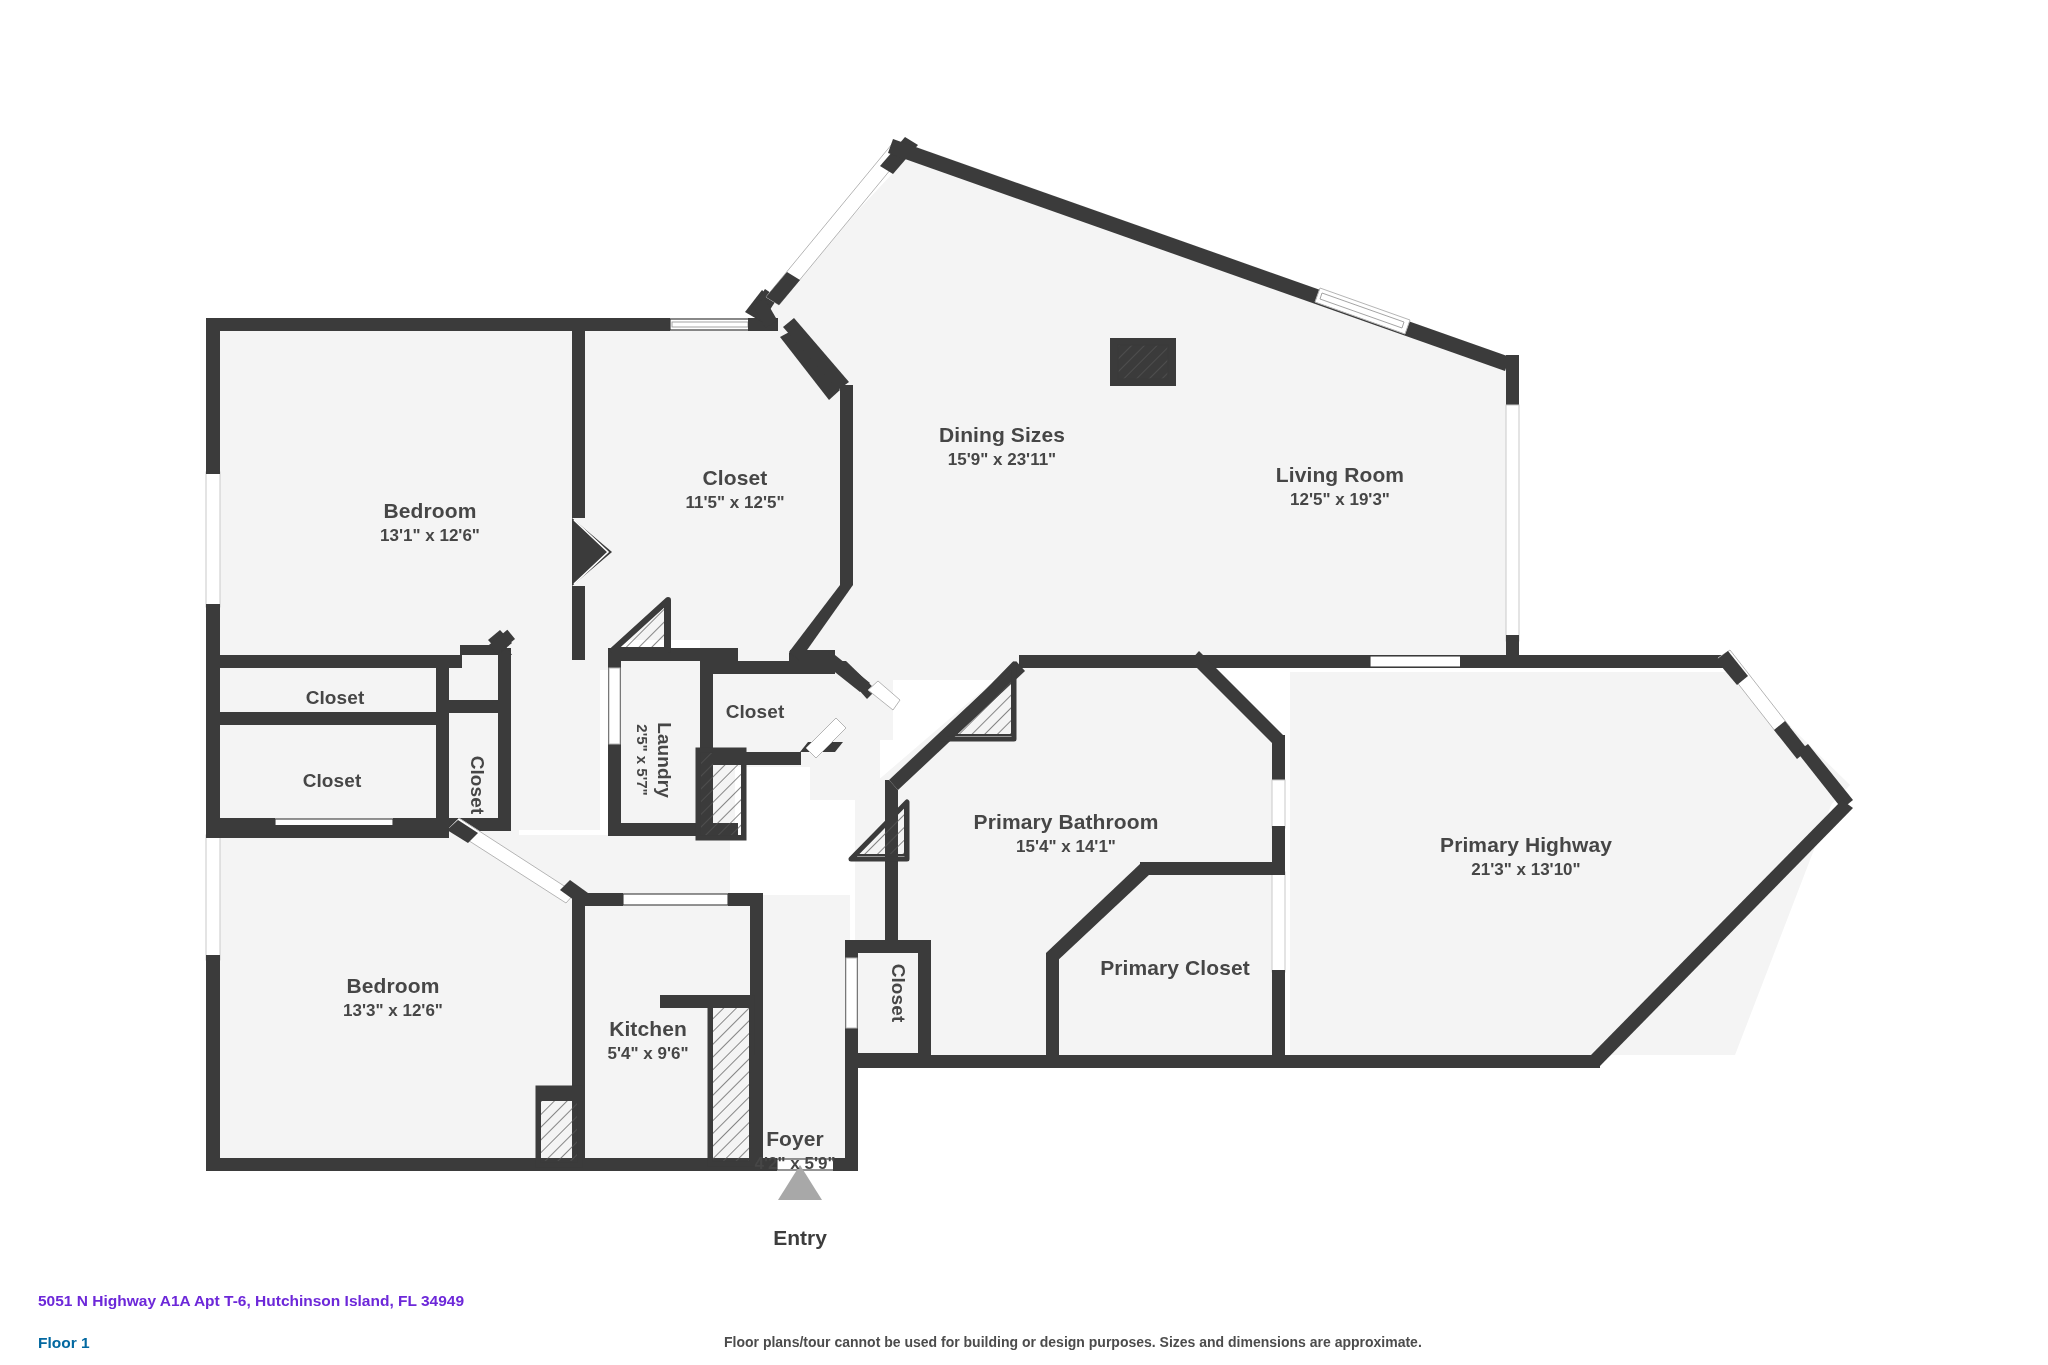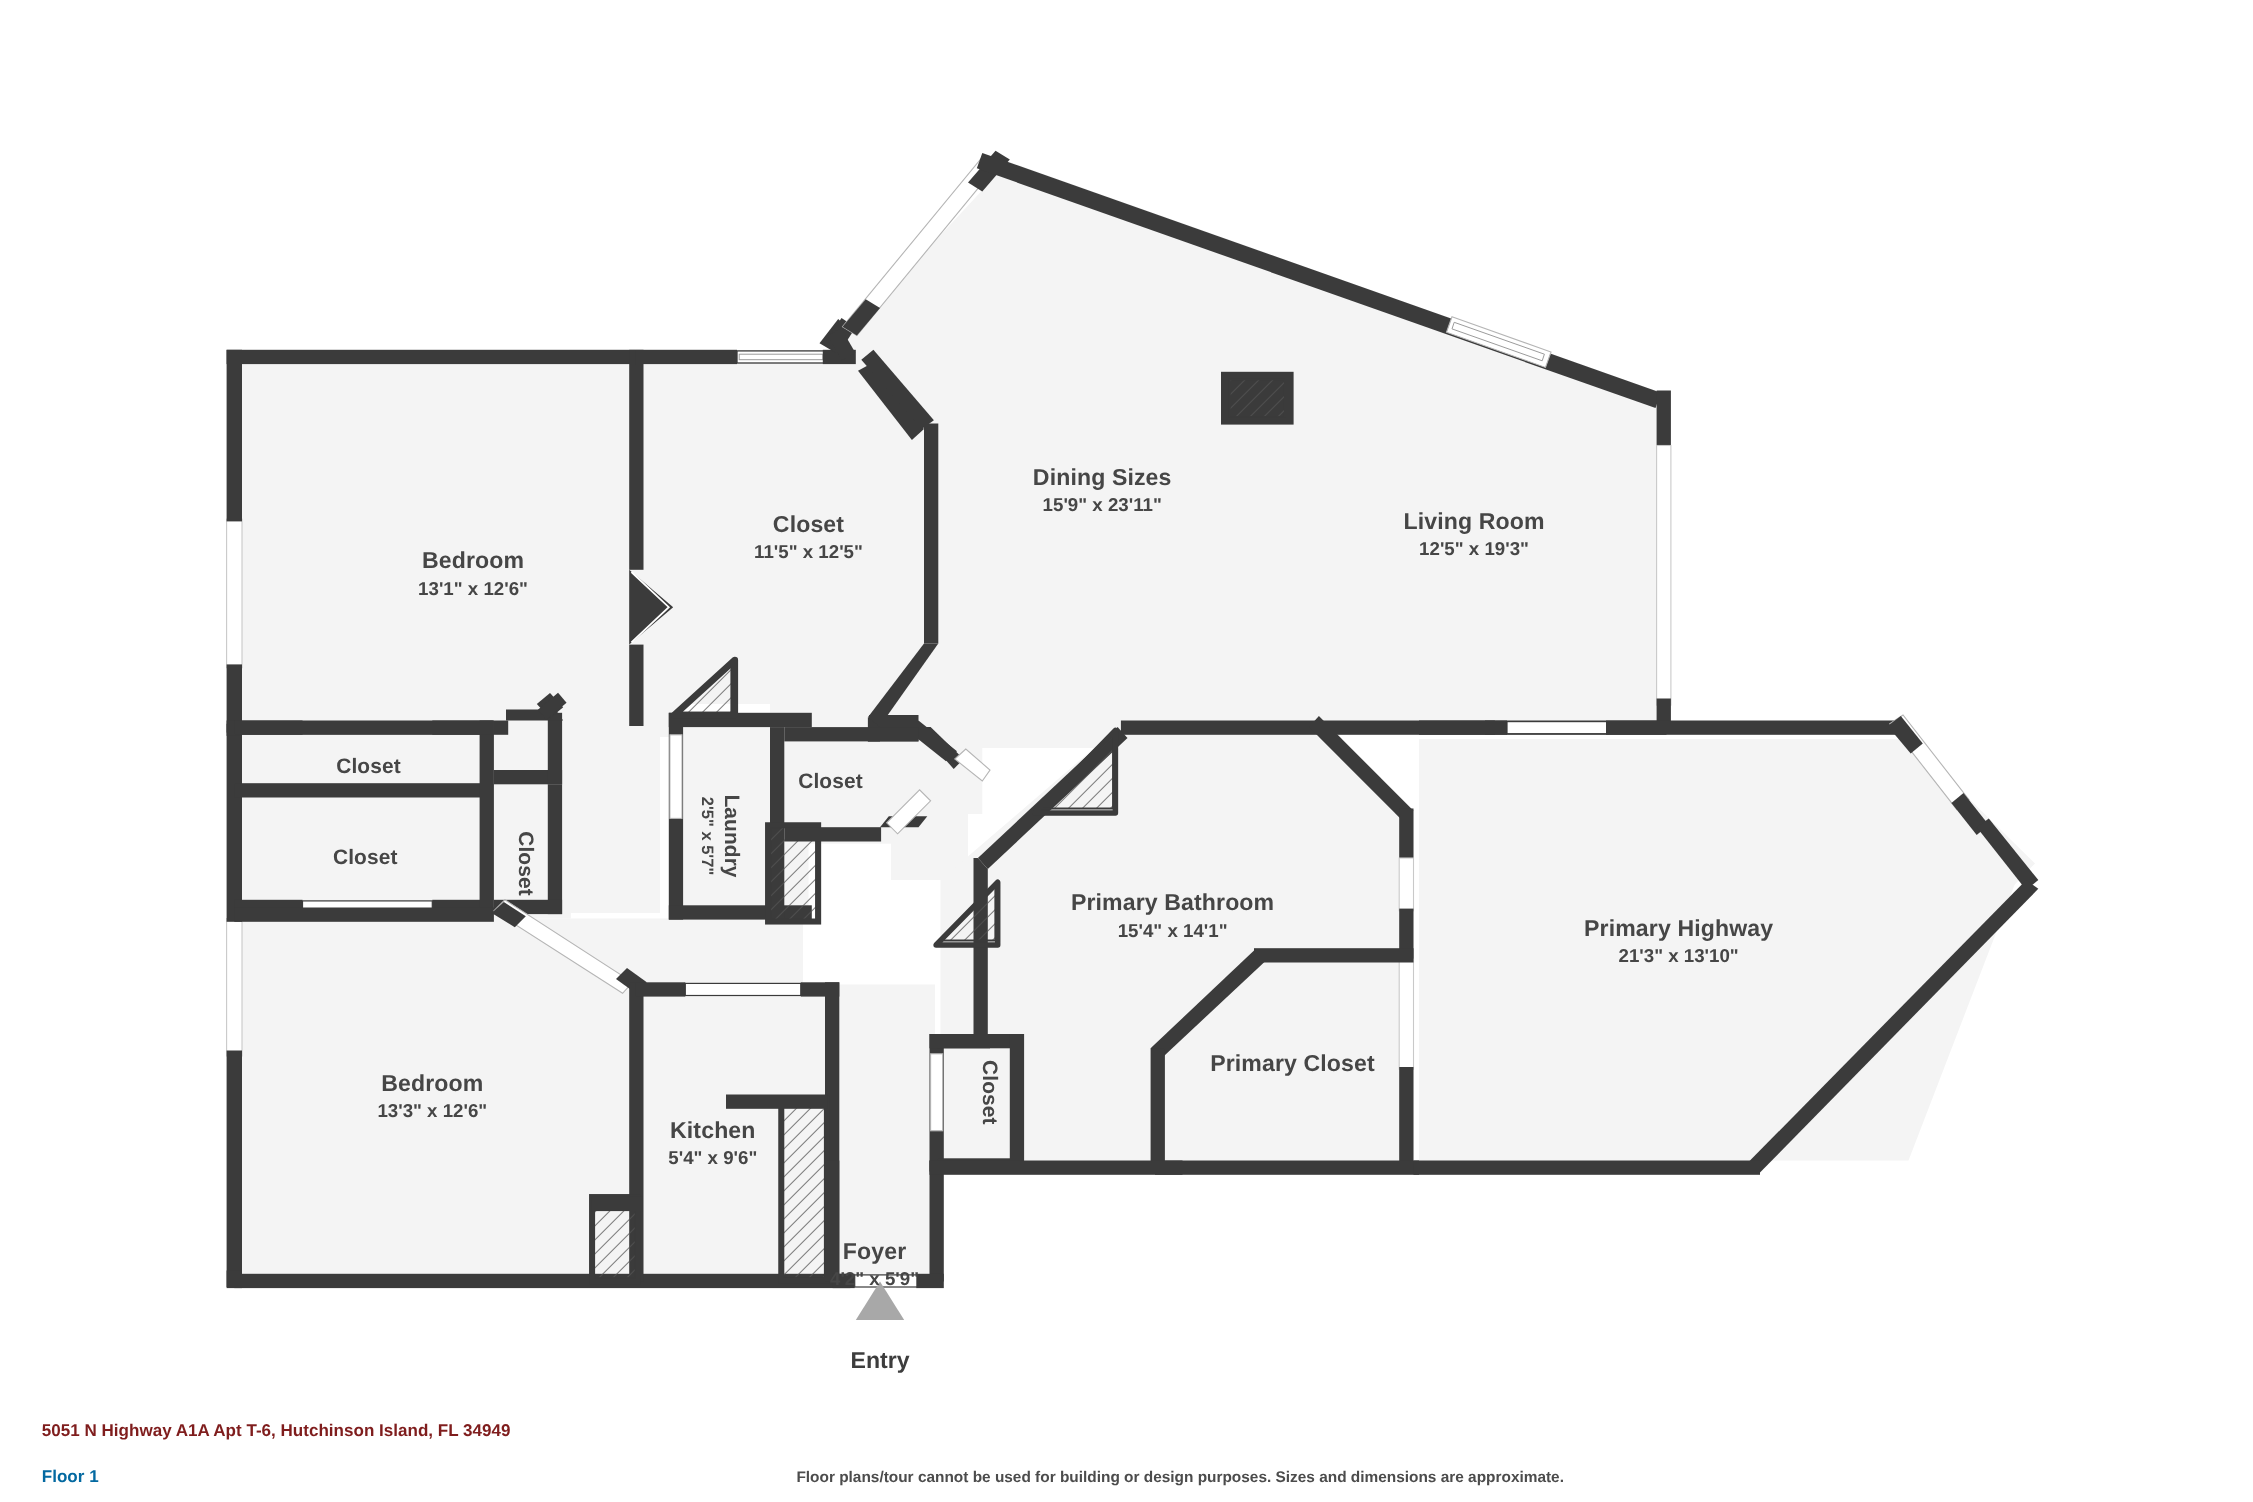--- a/index.html
+++ b/index.html
@@ -64,21 +64,21 @@
     white-space: nowrap;
     margin-top: 16px;
   }
 
   .footer-addr {
     position: absolute;
     left: 38px;
     top: 1292px;
     font-size: 15.5px;
     font-weight: bold;
-    color: #7f1d1d;
+    color: #6d28d9;
     white-space: nowrap;
   }
   .footer-floor {
     position: absolute;
     left: 38px;
     top: 1334px;
     font-size: 15.5px;
     font-weight: bold;
     color: #0369a1;
     white-space: nowrap;

